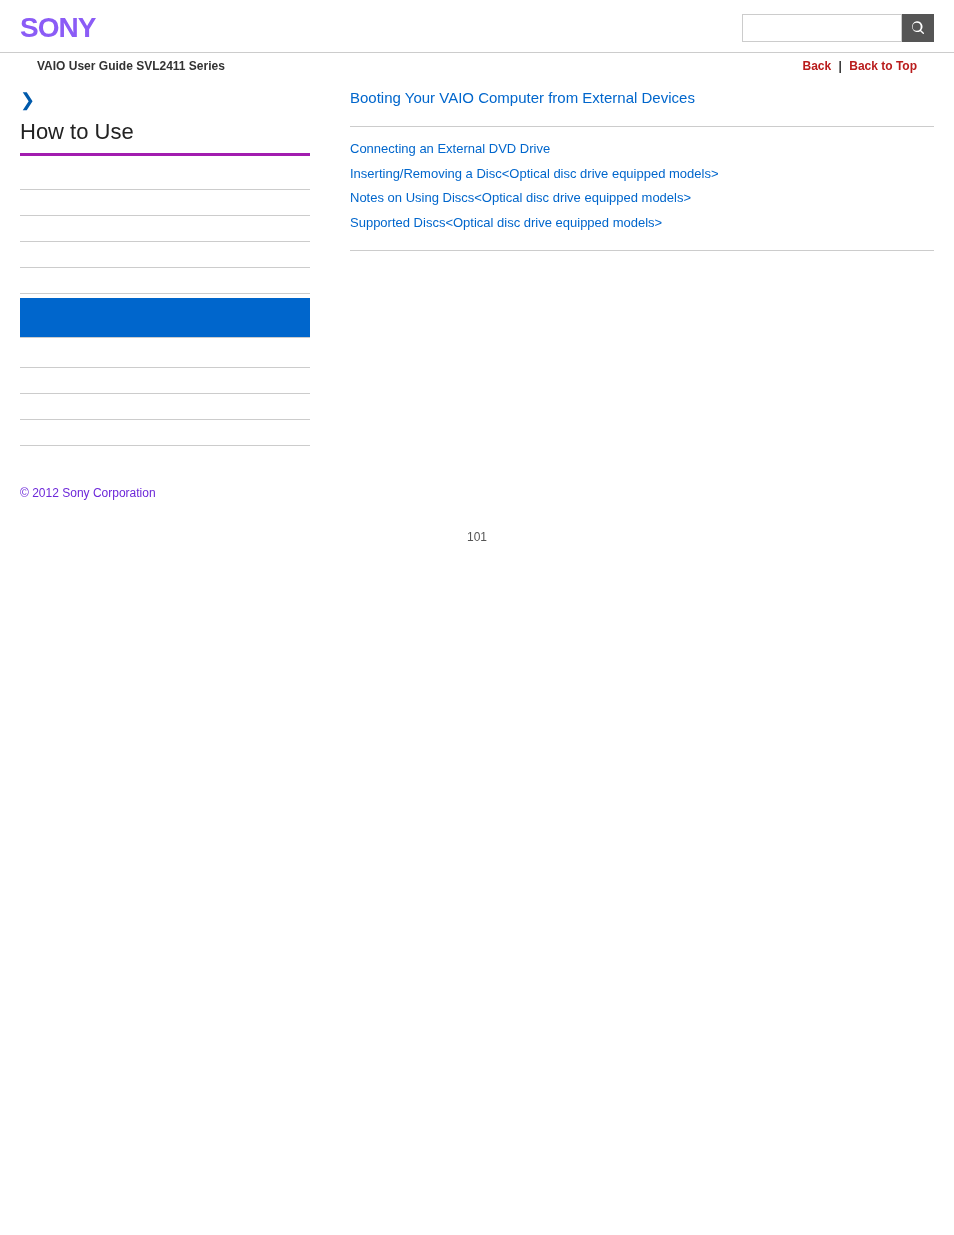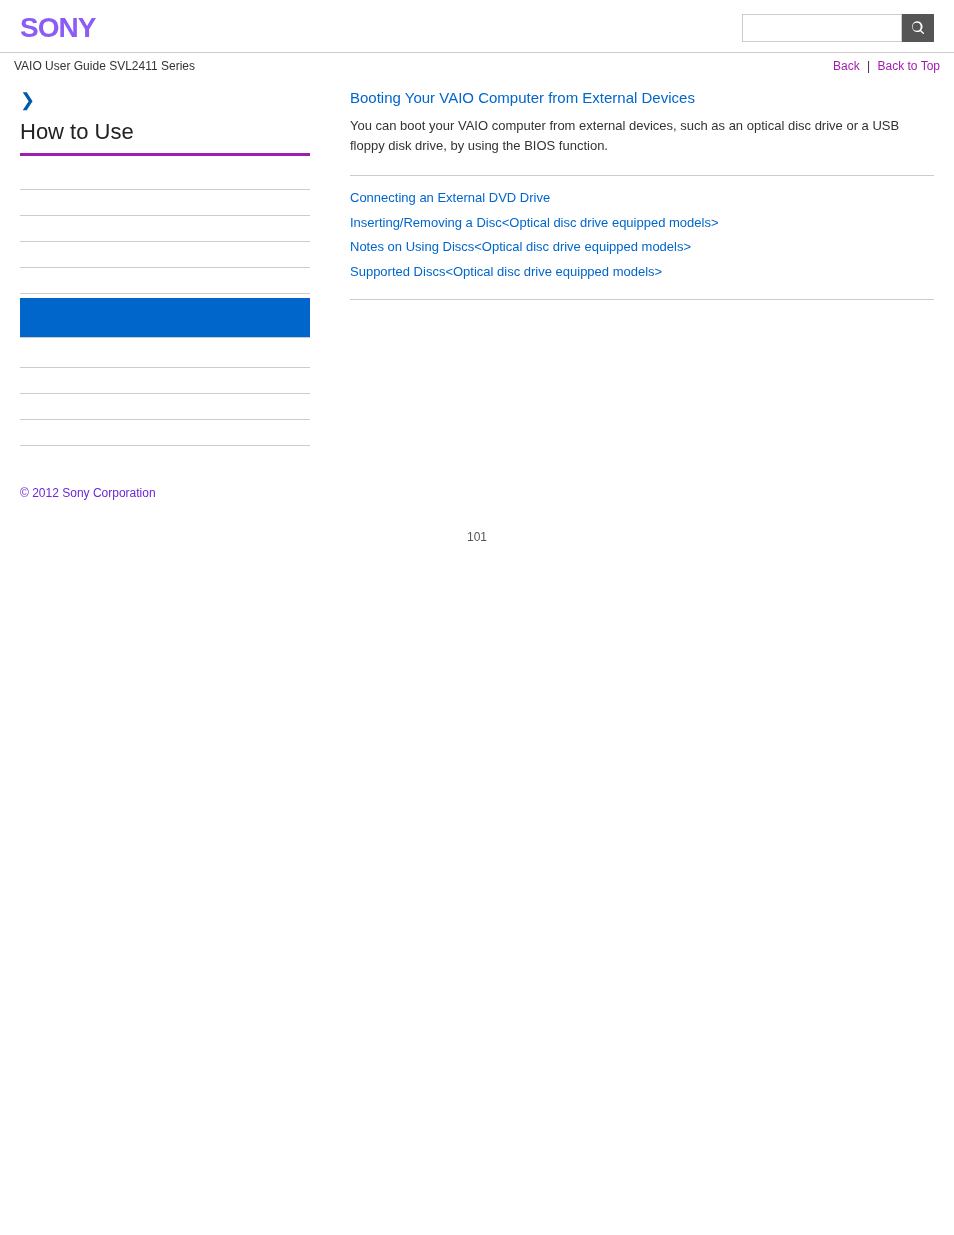--- a/index.html
+++ b/index.html
@@ -53,26 +53,27 @@
       width: 16px;
       height: 16px;
       fill: white;
     }
 
     
     .sub-header {
       display: flex;
       align-items: center;
       justify-content: space-between;
-      padding: 6px 14px;
+      padding: 6px 37px;
       font-size: 12px;
       color: #333;
+      font-weight: bold;
     }
     .sub-header-right a {
-      color: #a21caf;
+      color: #b91c1c;
       text-decoration: none;
     }
     .separator { color: #333; margin: 0 4px; }
 
     
     .main-layout {
       display: flex;
       padding: 10px 20px 20px 20px;
     }
 
@@ -219,21 +220,20 @@
       <li class="sidebar-item sidebar-item-highlight"></li>
       <li class="sidebar-item sidebar-item-empty"></li>
       <li class="sidebar-item sidebar-item-empty"></li>
       <li class="sidebar-item sidebar-item-empty"></li>
       <li class="sidebar-item sidebar-item-empty"></li>
     </ul>
   </div>
 
   <div class="content">
     <a href="#" class="article-title">Booting Your VAIO Computer from External Devices</a>
-    <p class="article-description">You can boot your VAIO computer from external devices, such as an optical disc drive or a USB floppy disk drive, by using the BIOS function.</p>
 
     <div class="related-links">
 
         <a href="#" class="related-link">Connecting an External DVD Drive</a>
         <a href="#" class="related-link">Inserting/Removing a Disc&lt;Optical disc drive equipped models&gt;</a>
         <a href="#" class="related-link">Notes on Using Discs&lt;Optical disc drive equipped models&gt;</a>
         <a href="#" class="related-link">Supported Discs&lt;Optical disc drive equipped models&gt;</a>
       </div>
   </div>
 </div>

